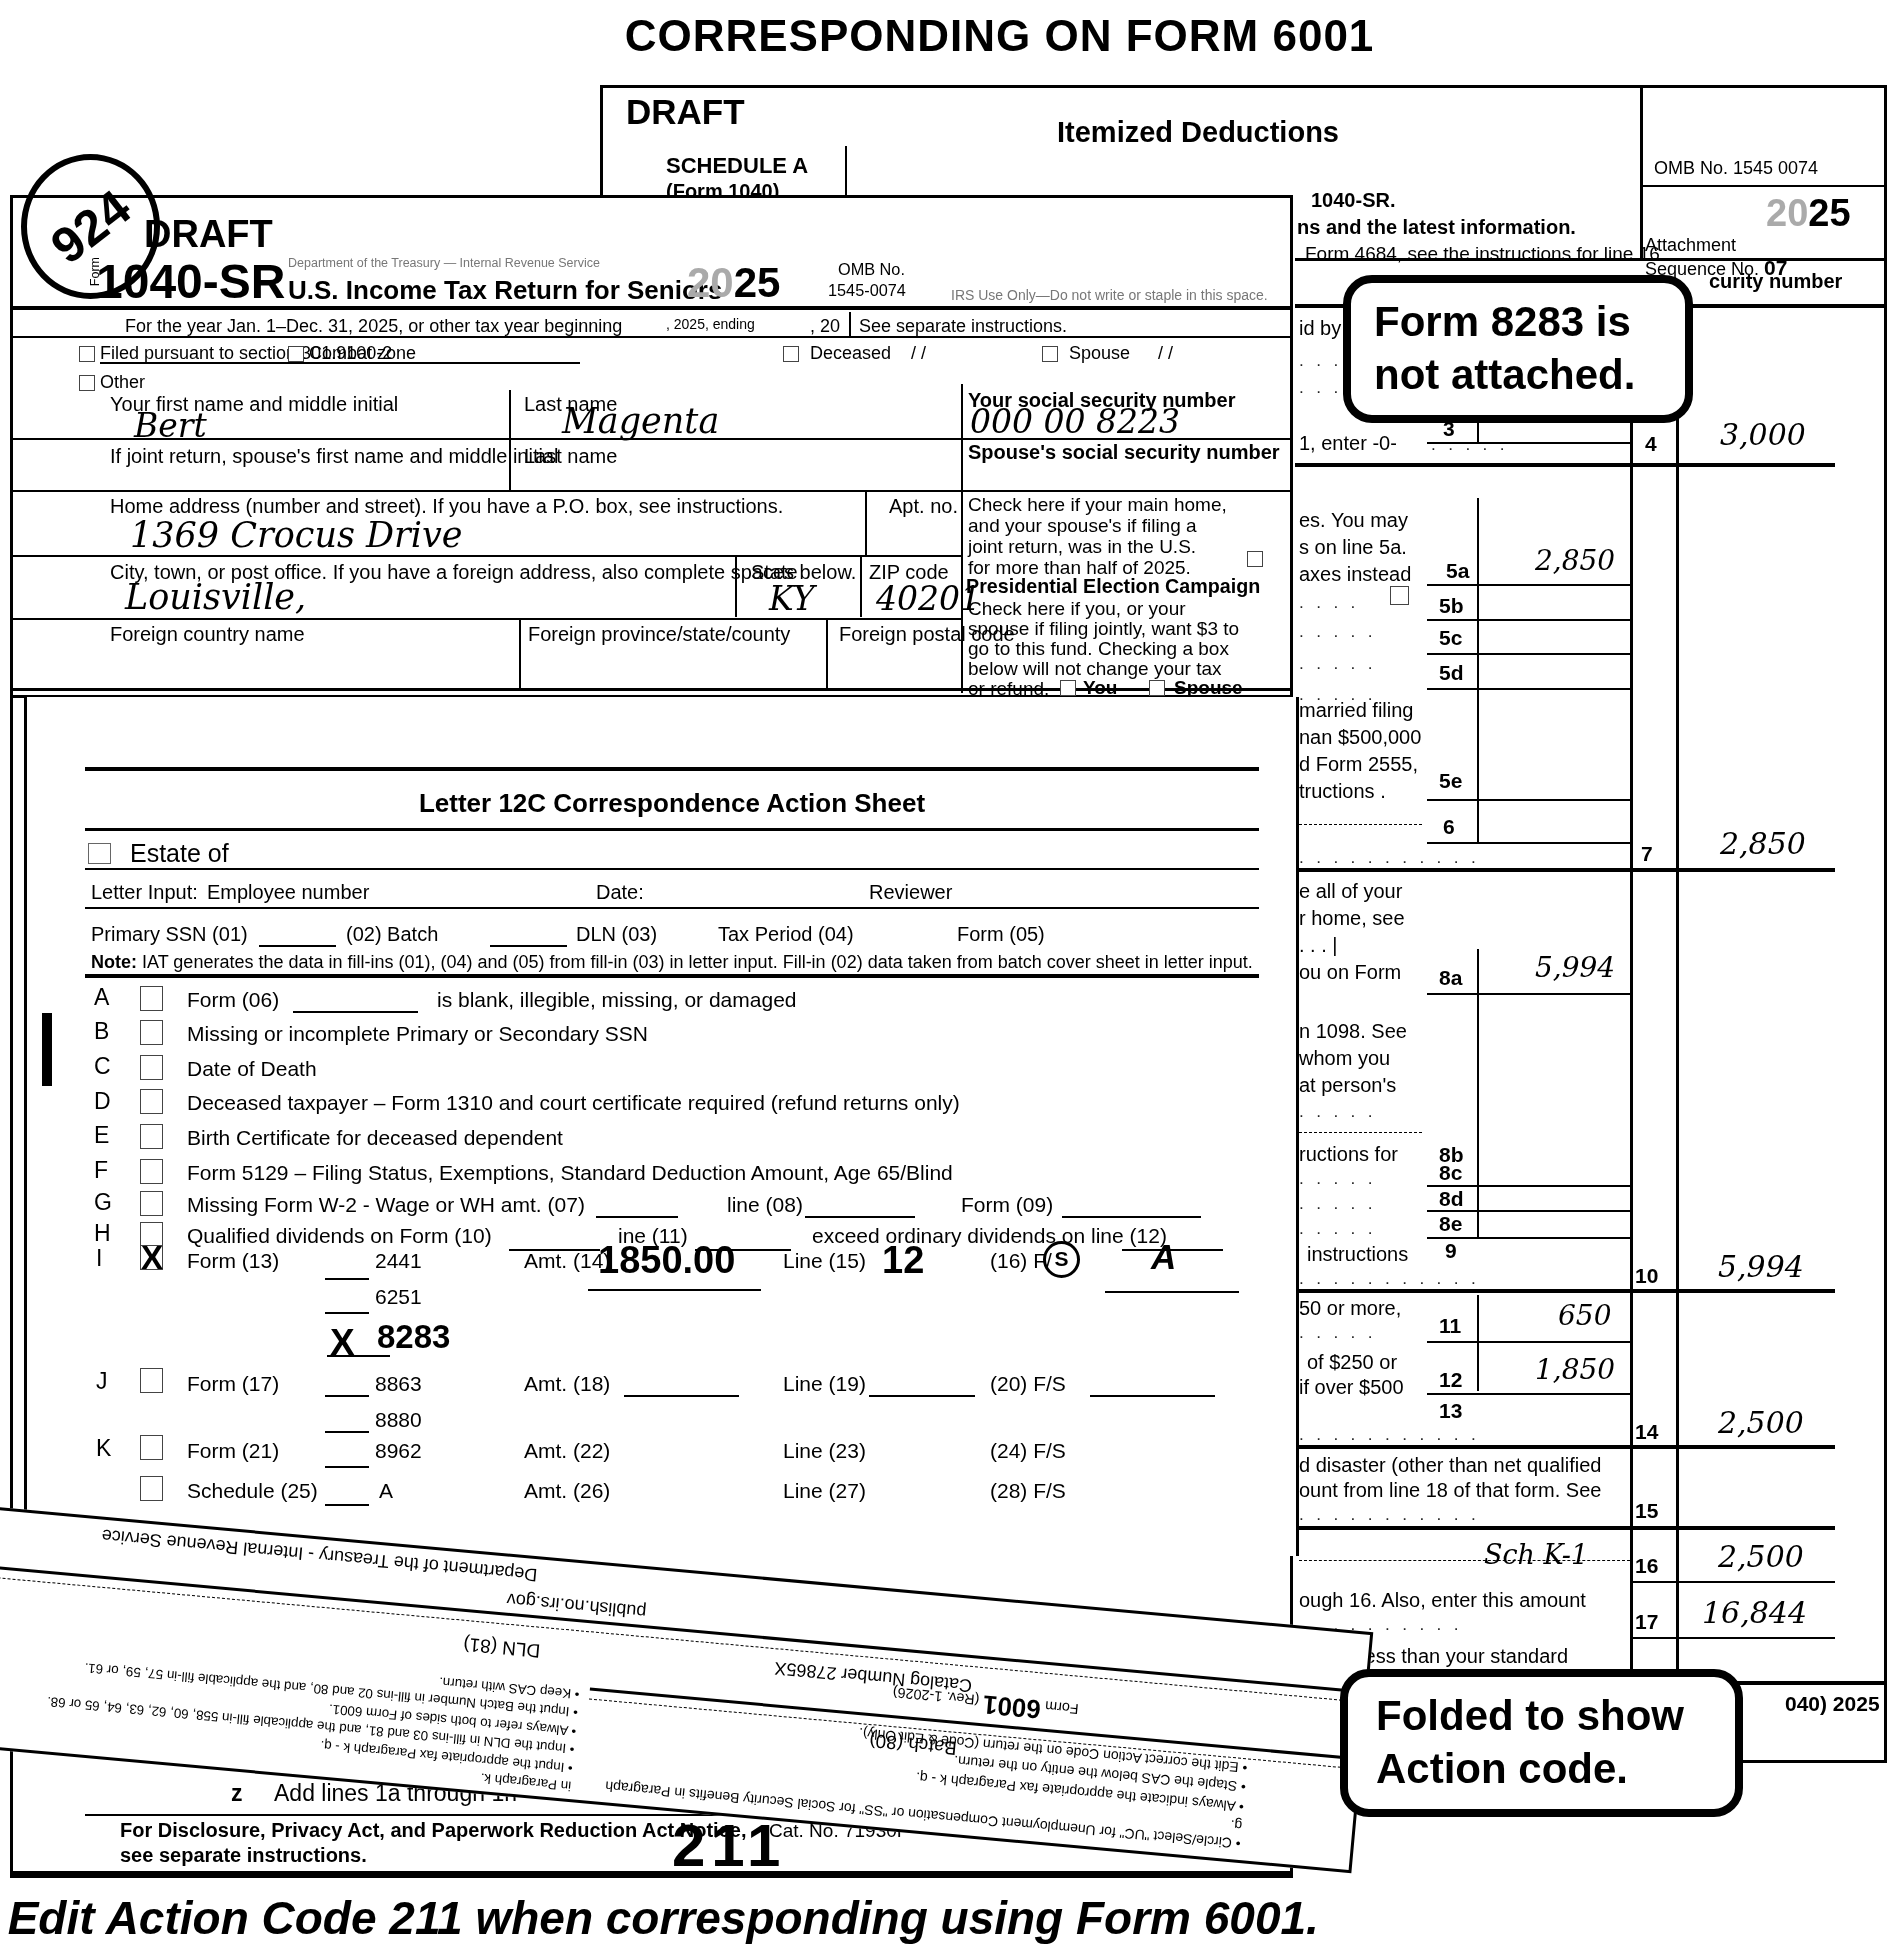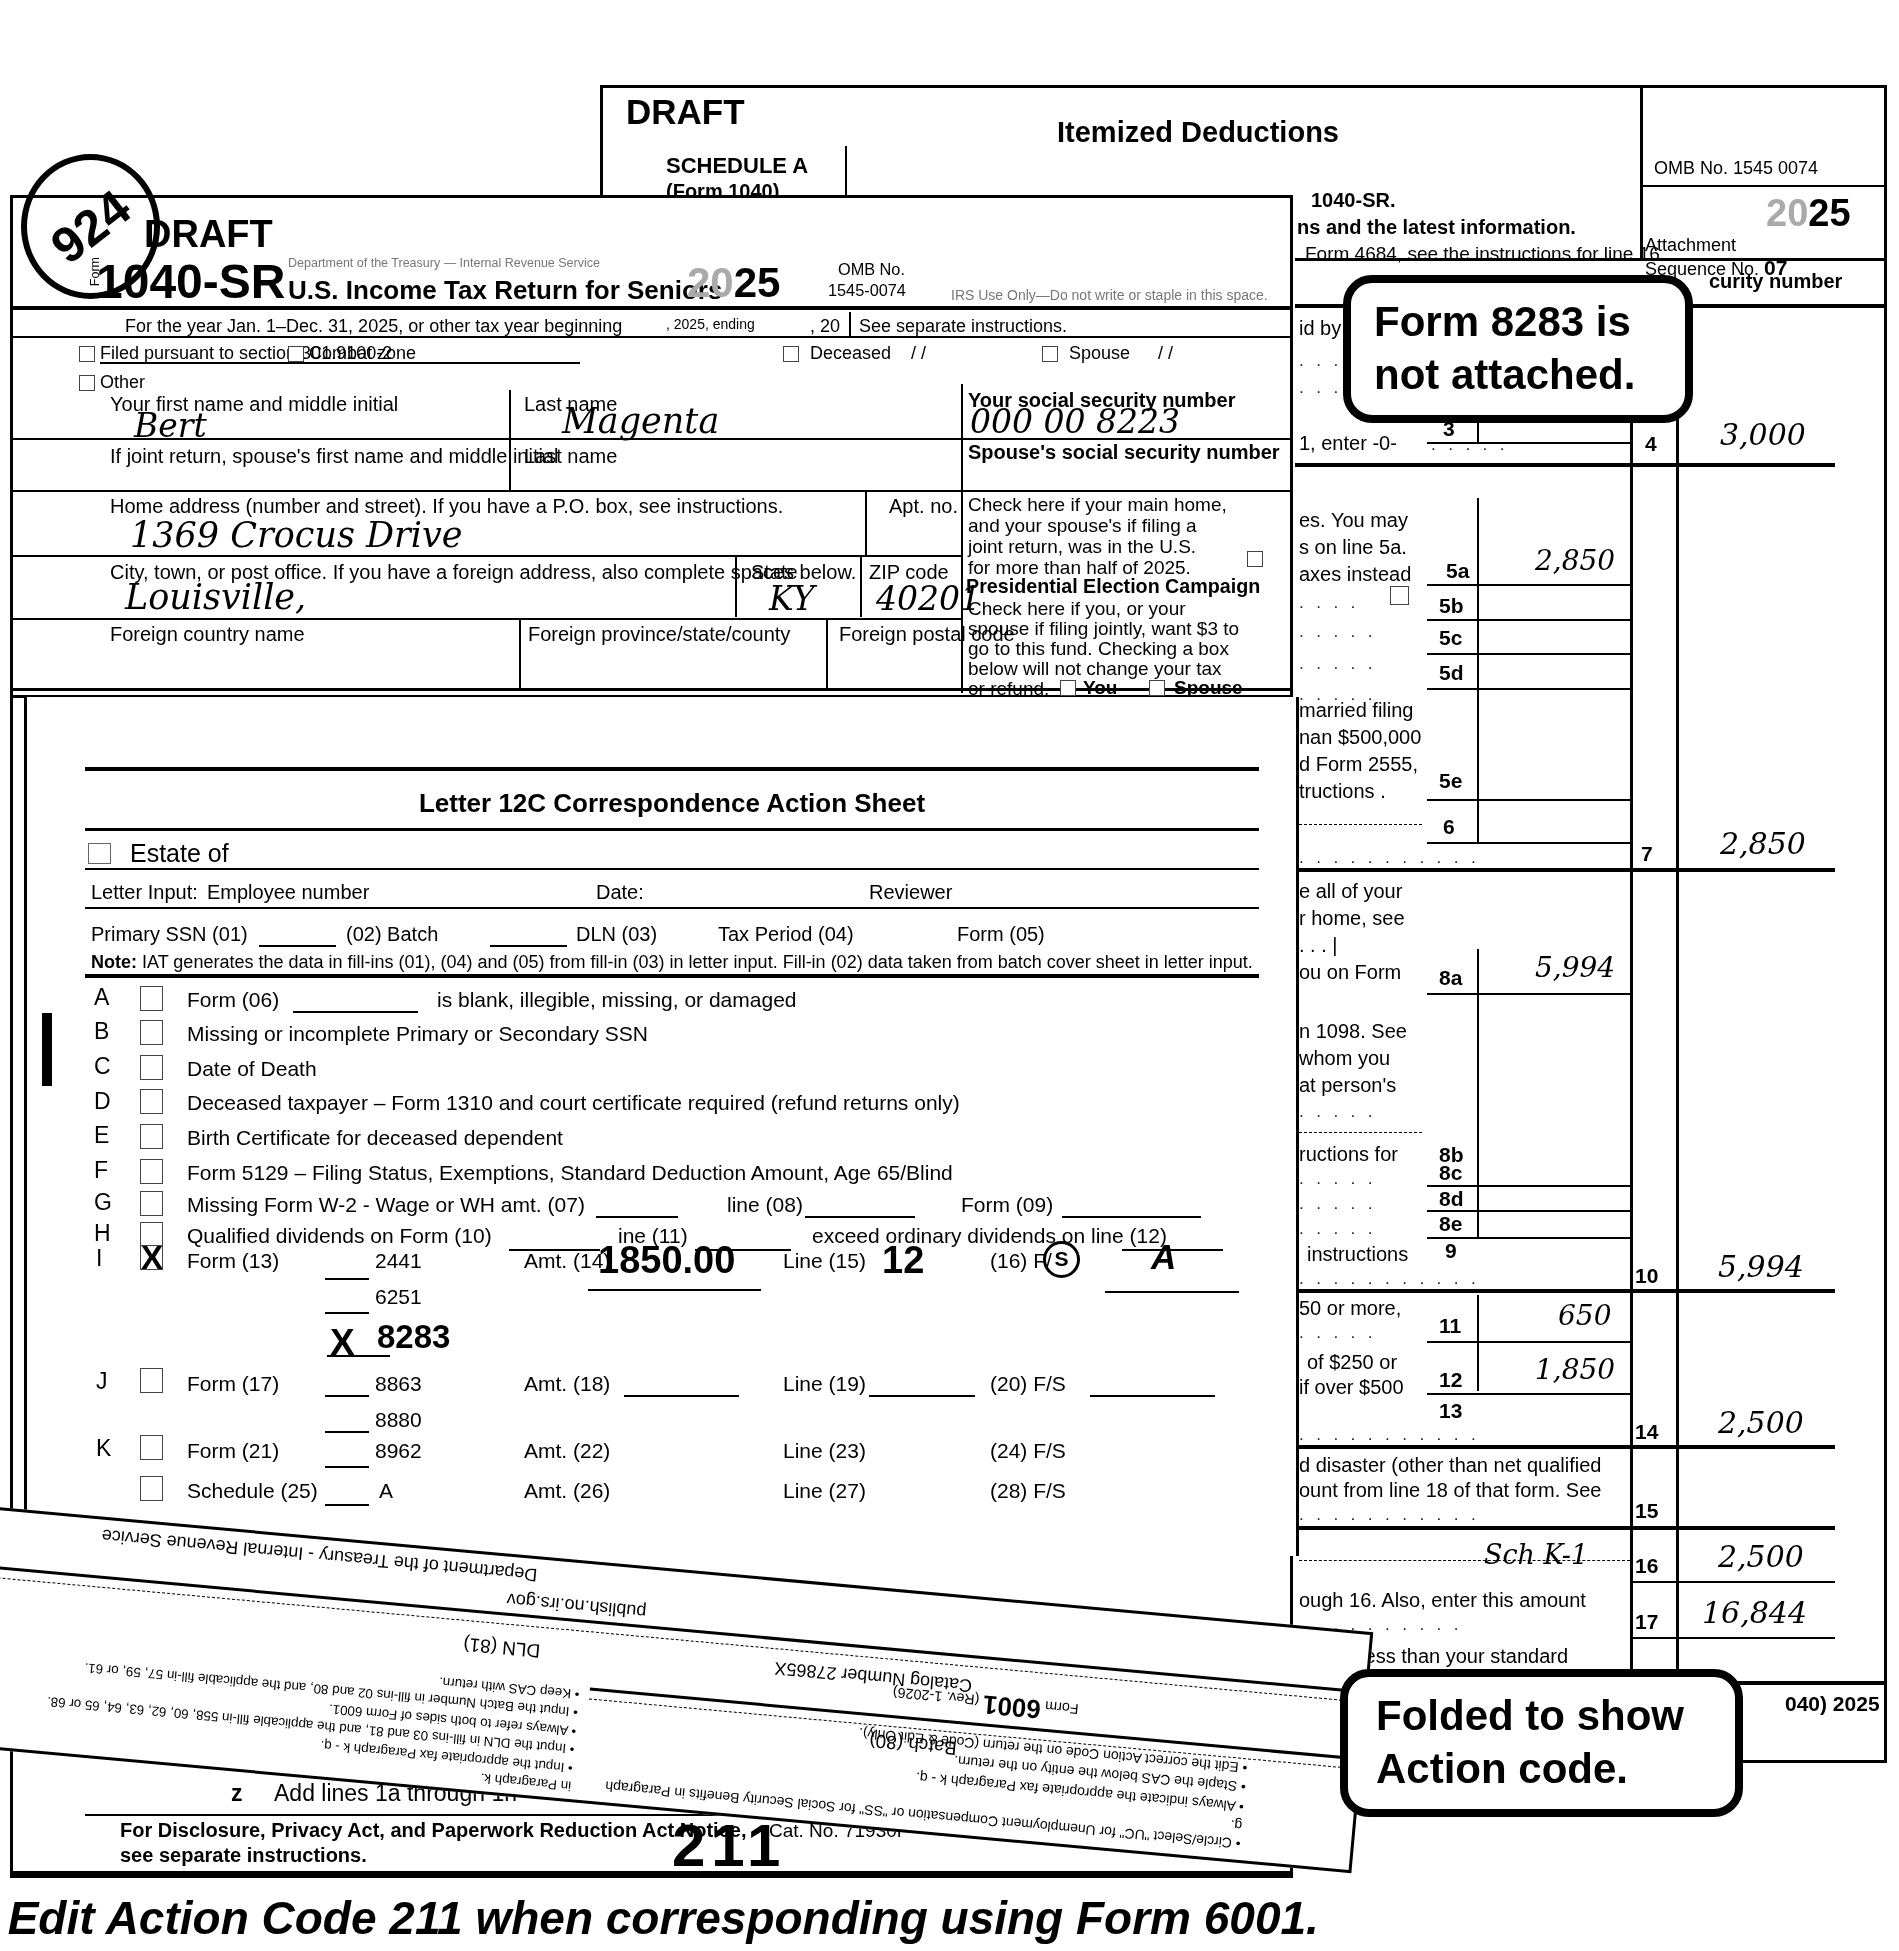--- a/index.html
+++ b/index.html
@@ -427,20 +427,21 @@
         <div>• Keep CAS with return.</div>
       </div>
     <div id="b6right" class="b6" style="left:624px;bottom:5.8px;width:653px;font-size:14px;">
         <div>• Circle/Select "UC" for Unemployment Compensation or "SS" for Social Security Benefits in Paragraph g.</div>
         <div>• Always indicate the appropriate fax Paragraph k - q.</div>
         <div>• Staple the CAS below the entity on the return.</div>
         <div>• Edit the correct Action Code on the return (Code &amp; Edit Only).</div>
       </div>
   </div>
 
+  <div class="t b" style="left:154px;top:13.4px;width:1691px;text-align:center;font-size:44px;letter-spacing:1px;">CORRESPONDING ON FORM 6001</div>
 
   <div class="badge" style="left:21px;top:154px;width:127px;height:133px;background:transparent;">
     <span>924</span>
   </div>
 
   <div class="callout" style="left:1343px;top:275px;width:288px;">
     <div>Form 8283 is</div>
     <div>not attached.</div>
   </div>
 

